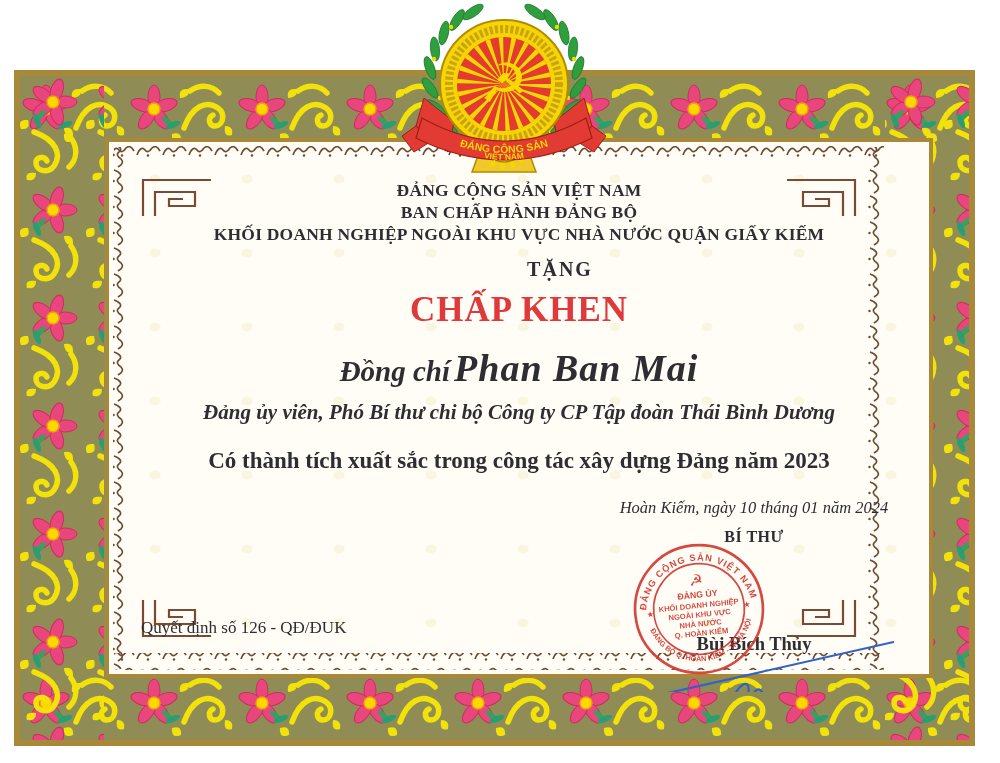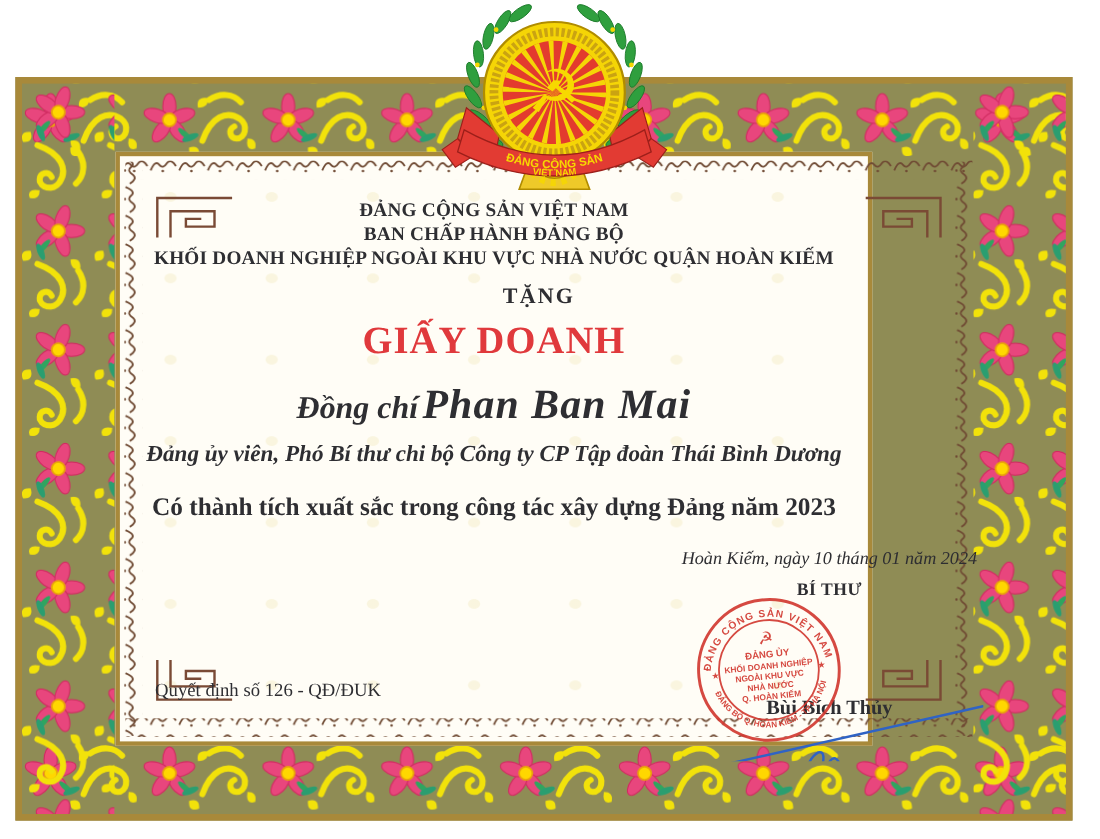--- a/index.html
+++ b/index.html
@@ -3,21 +3,21 @@
 <meta charset="utf-8">
 <style>
   html,body{margin:0;padding:0;background:#ffffff;}
   .page{position:relative;width:1000px;height:763px;background:#ffffff;overflow:hidden;
         font-family:"Liberation Serif","DejaVu Serif",serif;}
   
   .frame{position:absolute;left:14px;top:70px;width:961px;height:676px;
          background:#8f8c55;border:6px solid #a8893a;box-sizing:border-box;z-index:1;}
   .frame-deco{position:absolute;left:0;top:0;width:949px;height:664px;}
   
-  .paper{position:absolute;left:105px;top:138px;width:688px;height:540px;
+  .paper{position:absolute;left:105px;top:138px;width:828px;height:540px;
          background-color:#fffdf6;
          background-image:radial-gradient(rgba(236,224,164,0.28) 5px, transparent 6px);
          background-size:92px 74px;
          border:4px solid #a8893a;box-sizing:border-box;z-index:2;}
   .paper-deco{position:absolute;left:0;top:0;width:780px;height:532px;}
   
   .cline{position:absolute;left:0;width:100%;text-align:center;color:#2e2e32;}
   .h-line{font-weight:bold;font-size:17.5px;letter-spacing:.2px;}
   .tang{font-weight:bold;font-size:20px;letter-spacing:2px;padding-left:41px;}
   .title{font-weight:bold;font-size:35px;letter-spacing:1px;color:#e0393c;}
@@ -105,24 +105,24 @@
       <rect x="4" y="5" width="17" height="522" fill="url(#scv)"></rect>
       <rect x="759" y="5" width="17" height="522" fill="url(#scv)"></rect>
       <use href="#gkey"></use>
       <use href="#gkey" transform="translate(780 0) scale(-1 1)"></use>
       <use href="#gkey" transform="translate(0 532) scale(1 -1)"></use>
       <use href="#gkey" transform="translate(780 532) scale(-1 -1)"></use>
     </svg>
 
     <div class="cline h-line" style="top:38px;">ĐẢNG CỘNG SẢN VIỆT NAM</div>
     <div class="cline h-line" style="top:60px;">BAN CHẤP HÀNH ĐẢNG BỘ</div>
-    <div class="cline h-line" style="top:82px;">KHỐI DOANH NGHIỆP NGOÀI KHU VỰC NHÀ NƯỚC QUẬN HOÀN KIẾM</div>
+    <div class="cline h-line" style="top:82px;">KHỐI DOANH NGHIỆP NGOÀI KHU VỰC NHÀ NƯỚC QUẬN GIẤY KIẾM</div>
 
     <div class="cline tang" style="top:116px;">TẶNG</div>
-    <div class="cline title" style="top:148px;">GIẤY DOANH</div>
+    <div class="cline title" style="top:148px;">CHẤP KHEN</div>
 
     <div class="cline role" style="top:258px;">Đảng ủy viên, Phó Bí thư chi bộ Công ty CP Tập đoàn Thái Bình Dương</div>
     <div class="cline name-line" style="top:204px;">
       <span class="name-prefix">Đồng chí</span>
       <span class="name-main">Phan Ban Mai</span>
     </div>
     <div class="cline achieve" style="top:306px;">Có thành tích xuất sắc trong công tác xây dựng Đảng năm 2023</div>
 
     <div class="sign-block date-line" style="top:356px;">Hoàn Kiếm, ngày 10 tháng 01 năm 2024</div>
     <div class="sign-block bithu-line" style="top:386px;">BÍ THƯ</div>

